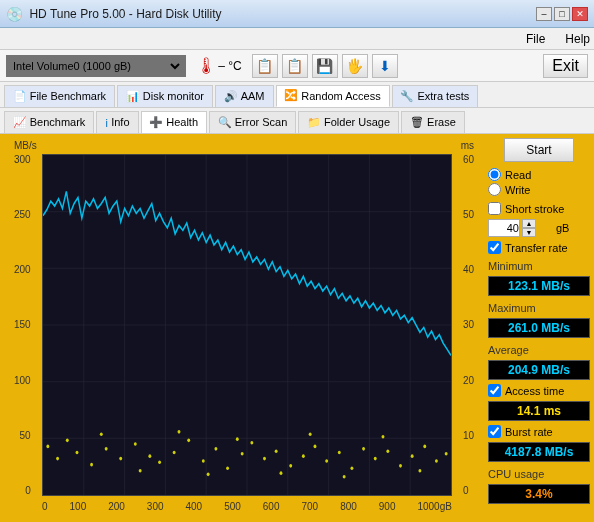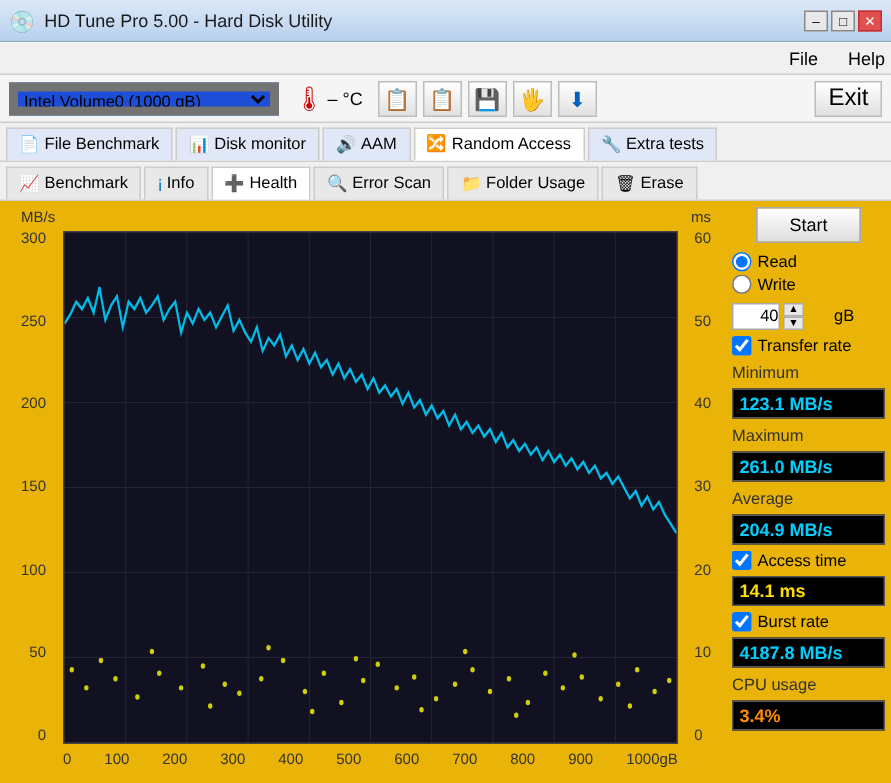--- a/index.html
+++ b/index.html
@@ -23,21 +23,21 @@
       background: #f0f0f0; border-bottom: 1px solid #ccc;
       display: flex; align-items: center; padding: 2px 0; height: 22px; gap: 12px; justify-content: flex-end;
     }
     .menu-item { font-size: 12px; cursor: pointer; padding: 2px 4px; }
 
     
     .toolbar {
       background: #f5f5f5; border-bottom: 1px solid #ccc;
       display: flex; align-items: center; padding: 3px 6px; height: 32px; gap: 4px;
     }
-    .drive-select { width: 180px; height: 22px; font-size: 11px; border: 6px solid #737373; background: #1d4ed8; }
+    .drive-select { width: 180px; height: 22px; font-size: 11px; border: 3px solid #737373; background: #737373; }
     .temp-display { display: flex; align-items: center; gap: 2px; font-size: 12px; margin: 0 6px; }
     .toolbar-spacer { flex: 1; }
     .toolbar-btn { width: 26px; height: 24px; border: 1px solid #bbb; background: linear-gradient(to bottom, #fff, #e0e0e0); cursor: pointer; display: flex; align-items: center; justify-content: center; font-size: 14px; }
     .exit-btn { padding: 2px 8px; height: 24px; border: 1px solid #bbb; background: linear-gradient(to bottom, #fff, #e0e0e0); cursor: pointer; font-size: 16px; }
 
     
     .tabs-row1 {
       background: #f0f0f0; border-bottom: 1px solid #ccc;
       display: flex; align-items: center; padding: 2px 4px 0; height: 26px; gap: 2px;
     }
@@ -78,21 +78,21 @@
     .radio-row { display: flex; align-items: center; gap: 4px; font-size: 11px; }
     .checkbox-row { display: flex; align-items: center; gap: 4px; font-size: 11px; }
     .spinner-row { display: flex; align-items: center; gap: 2px; font-size: 11px; }
     .spinner-input { width: 32px; height: 18px; border: 1px solid #aaa; font-size: 11px; text-align: right; }
     .spinner-btns { display: flex; flex-direction: column; }
     .spin-btn { width: 14px; height: 9px; border: 1px solid #aaa; font-size: 7px; background: #e8e8e8; cursor: pointer; display: flex; align-items: center; justify-content: center; line-height: 1; }
 
     .stat-label { font-size: 11px; color: #333; margin-top: 2px; }
     .stat-value {
       background: #000; color: #00bfff; font-size: 12px; font-weight: bold;
-      text-align: left; padding: 2px 4px; border: 1px solid #555;
+      text-align: center; padding: 2px 4px; border: 1px solid #555;
     }
     .stat-value.orange { color: #ff8c00; }
     .stat-value.yellow { color: #ffdd00; }
     .stat-value.cyan { color: #00cfff; }
 
     
     .chart-svg { width: 100%; height: 100%; }
 
     
     .y-axis-left { position: absolute; left: -28px; top: 0; height: 100%; display: flex; flex-direction: column; justify-content: space-between; font-size: 10px; color: #333; text-align: right; }
@@ -325,20 +325,24 @@
       <div class="radio-row">
         <input type="radio" name="rw" checked="" style="">
         <label>Read</label>
       </div>
       <div class="radio-row">
         <input type="radio" name="rw" style="">
         <label>Write</label>
       </div>
     </div>
 
+    <div class="checkbox-row">
+      <input type="checkbox" style="">
+      <label>Short stroke</label>
+    </div>
 
     <div class="spinner-row">
       <input class="spinner-input" type="text" value="40" style="">
       <div class="spinner-btns">
         <button class="spin-btn">▲</button>
         <button class="spin-btn">▼</button>
       </div>
       <span style="margin-left:18px;">gB</span>
     </div>
 

